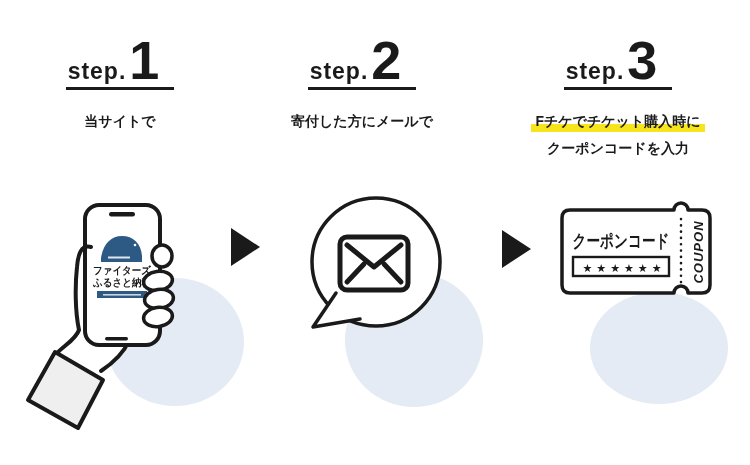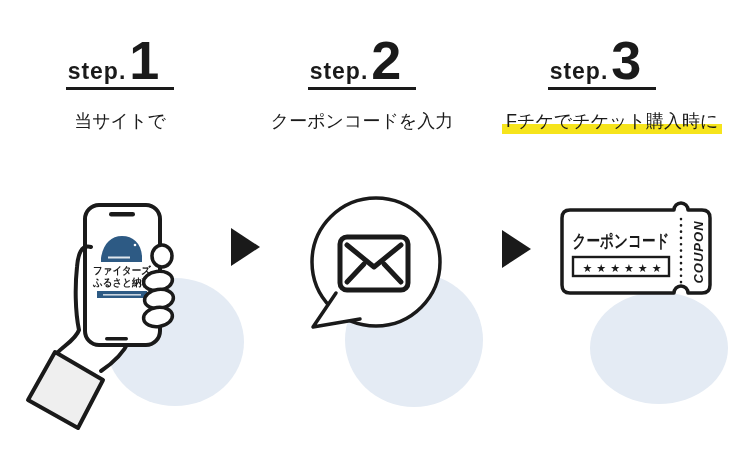--- a/index.html
+++ b/index.html
@@ -7,28 +7,28 @@
     --hl:#f6e41c;
     --blob:#e4ebf4;
     --blue:#2d5a84;
   }
   html,body{margin:0;padding:0;background:#fff;}
   .stage{
     position:relative;width:750px;height:465px;background:#ffffff;overflow:hidden;
     font-family:"Liberation Sans","DejaVu Sans",sans-serif;color:var(--ink);
   }
   .col{position:absolute;top:38px;width:200px;text-align:center;}
-  .col-1{left:20px;} .col-2{left:262px;} .col-3{left:502px;}
+  .col-1{left:20px;} .col-2{left:262px;} .col-3{left:518px;}
   .step-head{
     display:inline-block;border-bottom:3px solid var(--ink);
     padding:0 16px 2px 2px;white-space:nowrap;
   }
   .step-word{font-weight:bold;font-size:23px;letter-spacing:1px;}
   .step-num{font-weight:bold;font-size:54px;line-height:44px;margin-left:3px;letter-spacing:-1px;}
-  .caption{margin-top:18px;font-weight:normal;font-size:18px;line-height:27px;white-space:nowrap;}
+  .caption{margin-top:18px;font-weight:bold;font-size:14px;line-height:27px;white-space:nowrap;}
   .hl{background:linear-gradient(to bottom,transparent 56%,var(--hl) 56%);padding:0 4px 3px;margin-top:48px;}
   .illus{position:absolute;}
   .arrow{position:absolute;}
   svg text{fill:var(--ink);}
 </style>
 </head>
 <body>
 
 <div class="stage">
 
@@ -39,30 +39,31 @@
     <div class="caption">
       <div>当サイトで</div>
     </div>
   </div>
 
   <div class="col col-2">
     <div class="step-head">
       <span class="step-word">step.</span><span class="step-num">2</span>
     </div>
     <div class="caption">
-      <div>クーポンコードを入力</div>
+      <div>寄付した方にメールで</div>
     </div>
   </div>
 
   <div class="col col-3">
     <div class="step-head">
       <span class="step-word">step.</span><span class="step-num">3</span>
     </div>
     <div class="caption">
       <div><span class="hl">Fチケでチケット購入時に</span></div>
+      <div>クーポンコードを入力</div>
     </div>
   </div>
 
   <svg class="arrow" style="left:228px;top:222px;" width="36" height="48" viewBox="0 0 36 48">
     <polygon points="3,6 32,25 3,44" fill="#1a1a1a"></polygon>
   </svg>
 
   <svg class="arrow" style="left:499px;top:224px;" width="36" height="48" viewBox="0 0 36 48">
     <polygon points="3,6 32,25 3,44" fill="#1a1a1a"></polygon>
   </svg>

